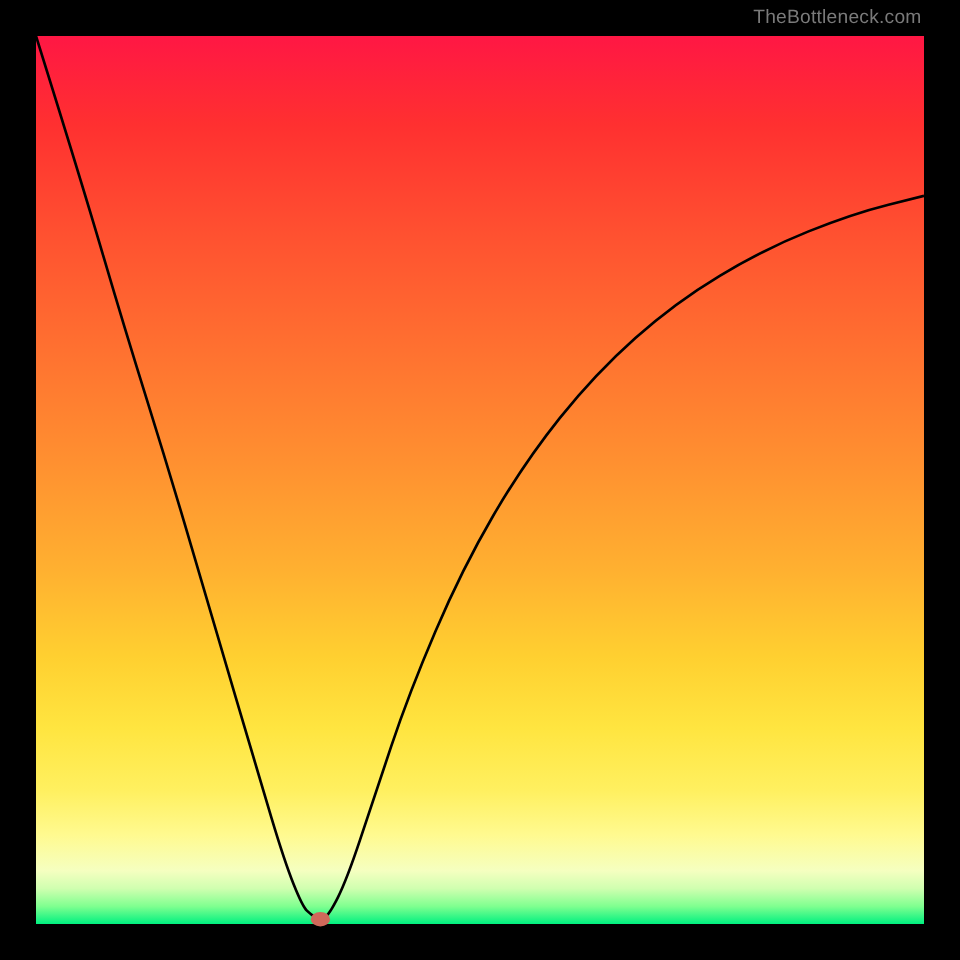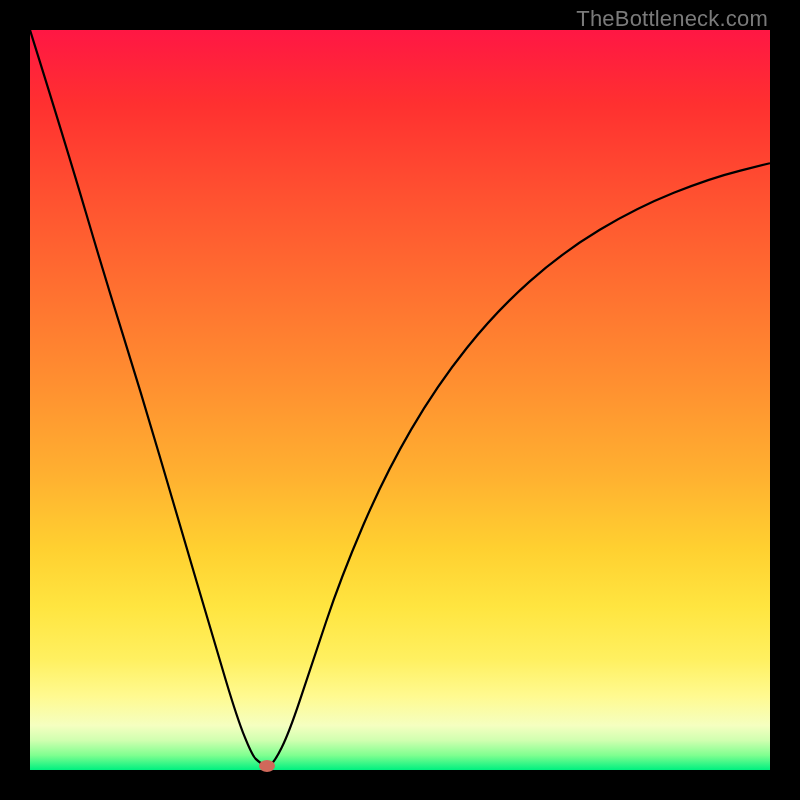--- a/index.html
+++ b/index.html
@@ -31,21 +31,21 @@
       #d0ffb0 96%,
       #80ff90 98%,
       #00f080 100%
     );
   }
   .watermark {
     position: absolute;
     top: 6px;
     right: 32px;
     font-family: Arial, Helvetica, sans-serif;
-    font-size: 22px;
+    font-size: 16px;
     color: #7a7a7a;
     font-weight: 500;
     letter-spacing: 0.2px;
   }
   .curve-svg {
     position: absolute;
     left: 30px;
     top: 30px;
     width: 740px;
     height: 740px;

